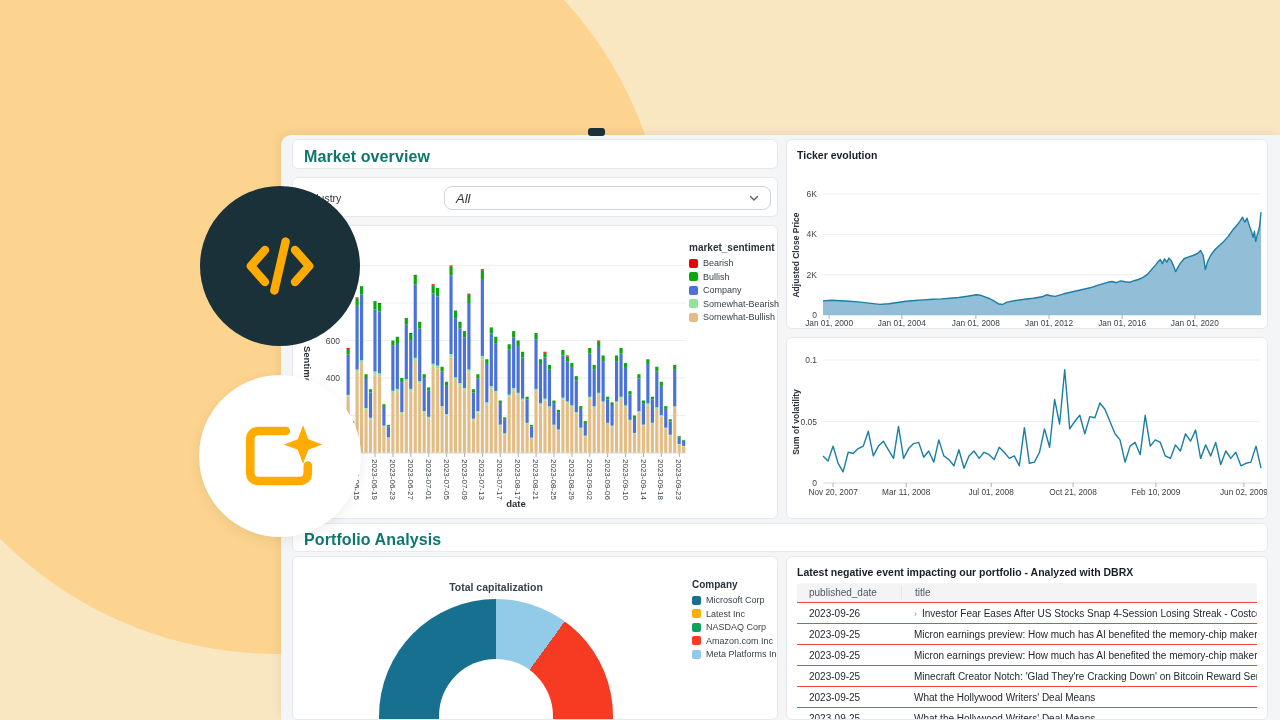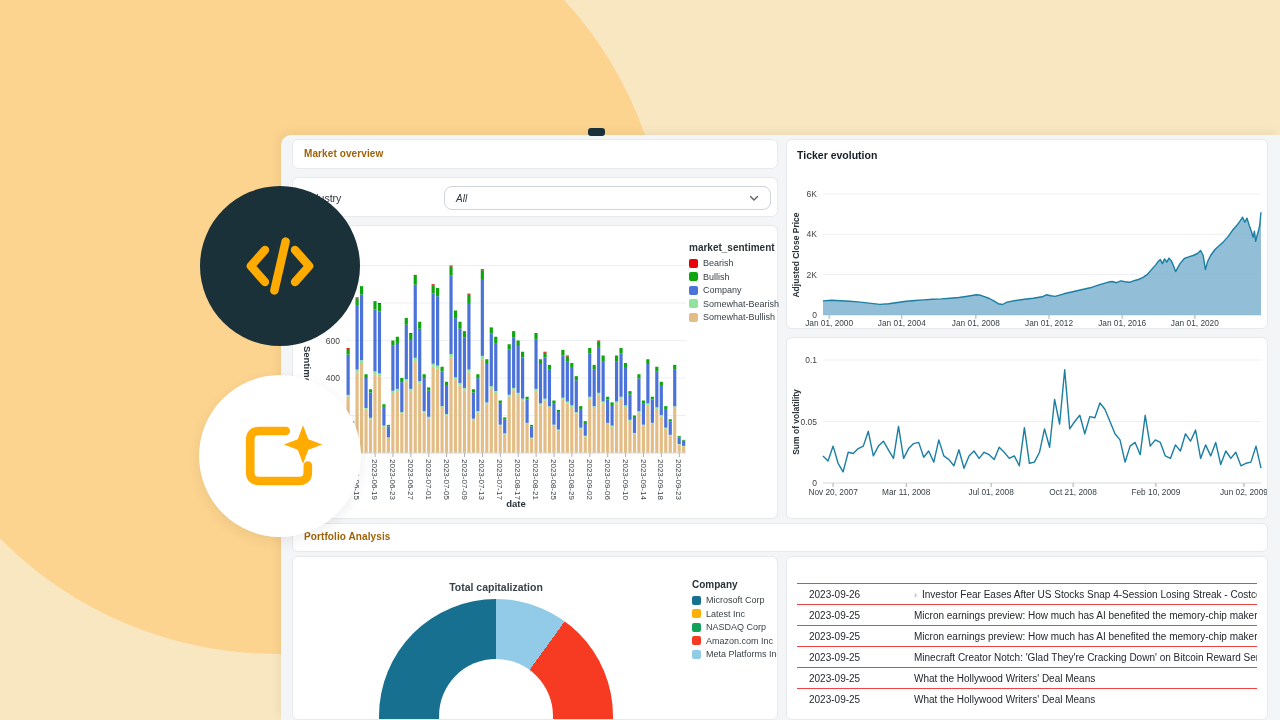--- a/index.html
+++ b/index.html
@@ -4,26 +4,26 @@
 <style>
   html,body{margin:0;padding:0;}
   body{width:1280px;height:720px;overflow:hidden;position:relative;
        font-family:"Liberation Sans",sans-serif;background:#f9e7c2;}
   .abs{position:absolute;}
   #bg-circle{left:-113px;top:-126px;width:780px;height:780px;border-radius:50%;background:#fcd48f;}
   #panel{left:281px;top:135px;right:0;bottom:0;background:#f3f5f7;border-top-left-radius:10px;
          box-shadow:-3px -3px 10px rgba(0,0,0,.05);}
   .card{position:absolute;background:#fff;border:1px solid #e7e9ec;border-radius:6px;box-sizing:border-box;}
   .card-title{font-size:10.5px;font-weight:bold;color:#181f26;padding:9px 0 0 10px;}
-  .h1{font-size:10px;font-weight:bold;color:#a16207;padding:8px 0 0 11px;letter-spacing:.1px;}
+  .h1{font-size:16px;font-weight:bold;color:#0f766e;padding:8px 0 0 11px;letter-spacing:.1px;}
   
   #filter-label{left:11px;top:14px;font-size:10.5px;color:#2f363d;}
   #industry-select{left:151px;top:8px;width:327px;height:24px;background:#fff;border:1px solid #ced3d9;
      border-radius:8px;display:flex;align-items:center;justify-content:space-between;padding:0 11px;box-sizing:border-box;cursor:pointer;}
-  #industry-select .val{font-size:10px;font-style:italic;color:#2f363d;}
+  #industry-select .val{font-size:13px;font-style:italic;color:#2f363d;}
   
   .legend{position:absolute;}
   .legend .lg-title{font-size:10px;font-weight:bold;color:#2b3238;margin-bottom:5px;}
   .lg-item{display:flex;align-items:center;margin-bottom:3.5px;cursor:pointer;}
   .lg-item .sw{width:9px;height:9px;border-radius:2px;margin-right:5px;flex:0 0 auto;}
   .lg-item .lb{font-size:9px;color:#3a4248;white-space:nowrap;}
   
   #donut-title{left:86px;top:24px;width:234px;text-align:center;font-size:10.5px;font-weight:bold;color:#3a4248;}
   #donut{left:86px;top:42px;width:234px;height:234px;border-radius:50%;}
   #donut-hole{left:146px;top:102px;width:114px;height:114px;border-radius:50%;background:#fff;}
@@ -545,21 +545,26 @@
         <span class="lb">Amazon.com Inc</span>
       </div>
       <div class="lg-item">
         <span class="sw" style="background: rgb(146, 203, 232);"></span>
         <span class="lb">Meta Platforms Inc</span>
       </div>
     </div>
 </div>
 
 <div class="card" style="left:786px;top:556px;width:482px;height:164px;overflow:hidden;">
+  <div class="card-title">Latest negative event impacting our portfolio - Analyzed with DBRX</div>
   <div class="abs" id="events-table">
+      <div class="t-head">
+        <div class="c1">published_date</div>
+        <div class="c2">title</div>
+      </div>
       <div class="t-row">
         <div class="c1">2023-09-26</div>
         <div class="c2"><span class="arrow">›</span>Investor Fear Eases After US Stocks Snap 4-Session Losing Streak - Costco Wholesale  ( NASDAQ:</div>
       </div>
       <div class="t-row">
         <div class="c1">2023-09-25</div>
         <div class="c2">Micron earnings preview: How much has AI benefited the memory-chip maker?</div>
       </div>
       <div class="t-row">
         <div class="c1">2023-09-25</div>

